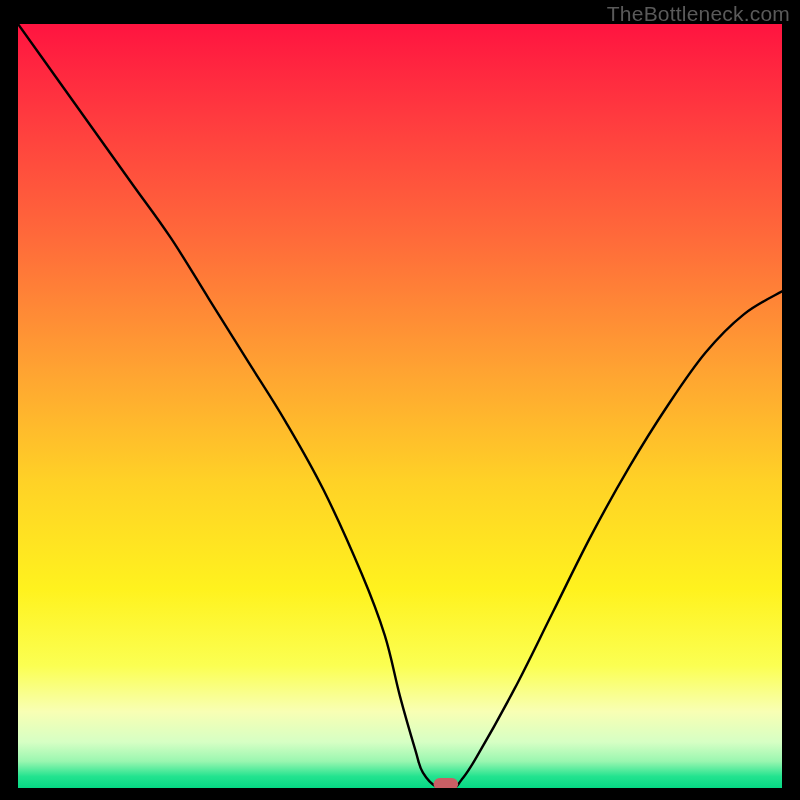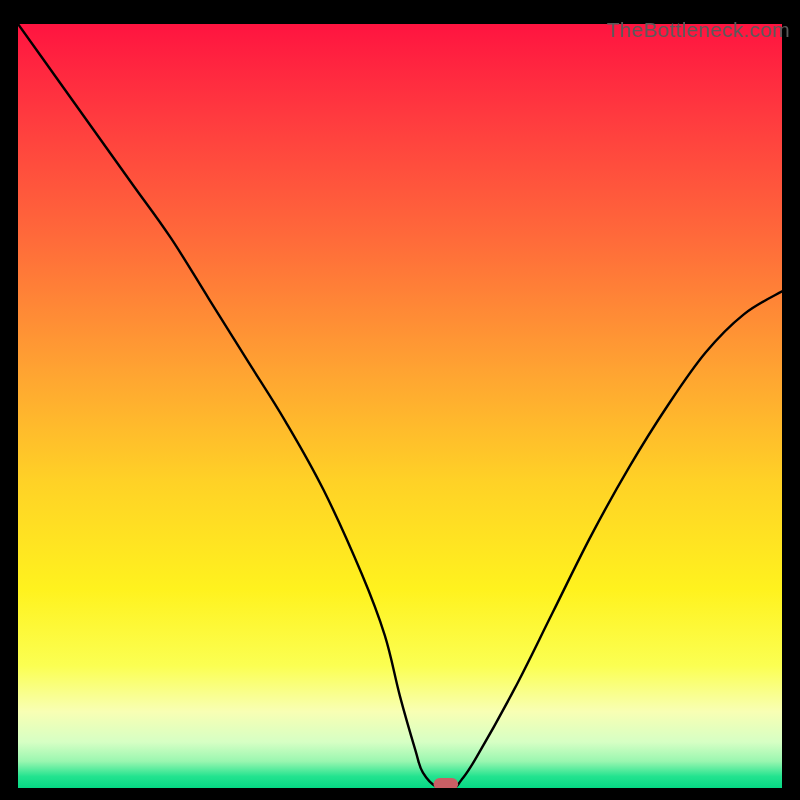--- a/index.html
+++ b/index.html
@@ -12,21 +12,21 @@
     font-family: Arial, Helvetica, sans-serif;
   }
   .frame {
     position: relative;
     width: 800px;
     height: 800px;
     background: #000;
   }
   .watermark {
     position: absolute;
-    top: 18px;
+    top: 2px;
     right: 10px;
     color: #5a5a5a;
     font-size: 21px;
     letter-spacing: 0.2px;
     z-index: 5;
     pointer-events: none;
   }
   .plot-area {
     position: absolute;
     left: 18px;

